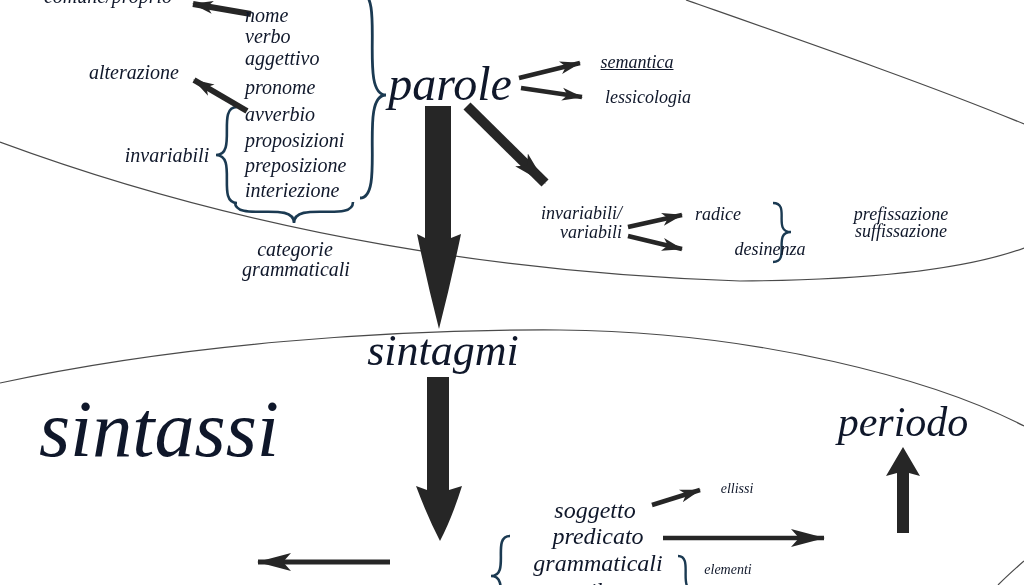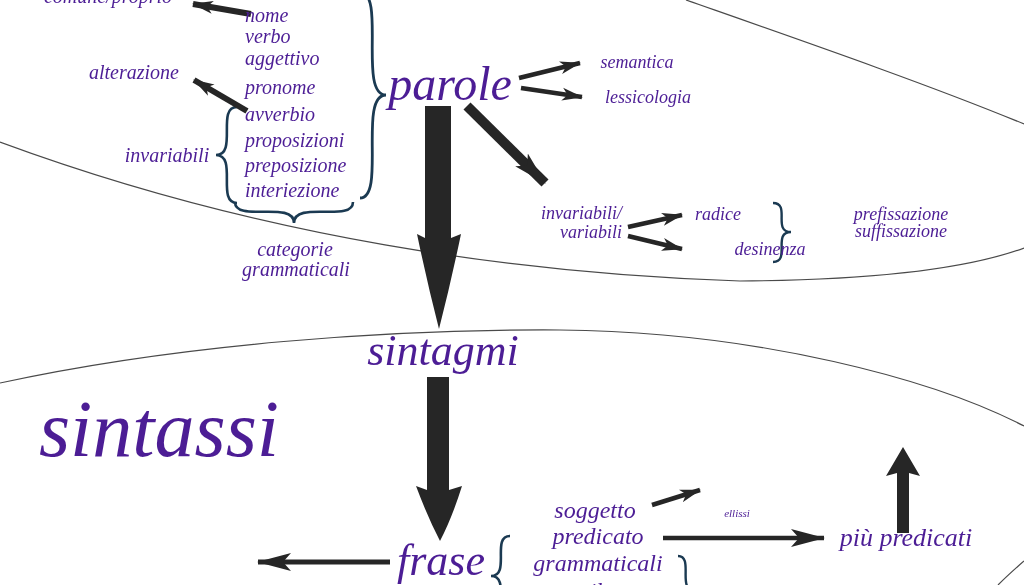--- a/index.html
+++ b/index.html
@@ -1,24 +1,24 @@
 <!DOCTYPE html>
 <html><head>
 <meta charset="utf-8">
 <style>
   html,body{margin:0;padding:0;background:#fff;}
   .stage{
     position:relative;width:1024px;height:585px;overflow:hidden;background:#ffffff;
-    font-family:"Liberation Serif","DejaVu Serif",serif;font-style:italic;color:#4c1d95;
+    font-family:"Liberation Serif","DejaVu Serif",serif;font-style:italic;color:#0f172a;
   }
   .layer{position:absolute;left:0;top:0;z-index:1;}
   .t{position:absolute;z-index:2;white-space:nowrap;transform:translate(-50%,-50%);line-height:1;}
   .tl{transform:translate(0,-50%);}
   .tr{transform:translate(-100%,-50%);}
-  .fs17{font-size:11px;margin-top:24px;}
+  .fs17{font-size:14px;}
   .fs18{font-size:18px;}
   .fs20{font-size:20px;}
   .fs24{font-size:24px;}
   .fs26{font-size:26px;}
   .fs27{font-size:27px;}
   .fs42{font-size:42px;}
   .fs44{font-size:44px;}
   .fs48{font-size:48px;}
   .fs80{font-size:80px;}
 </style>
@@ -73,41 +73,40 @@
   <div class="t tl fs20" style="left:245px;top:87px;">pronome</div>
   <div class="t tl fs20" style="left:245px;top:114px;">avverbio</div>
   <div class="t tl fs20" style="left:245px;top:140px;">proposizioni</div>
   <div class="t tl fs20" style="left:245px;top:165px;">preposizione</div>
   <div class="t tl fs20" style="left:245px;top:190px;">interiezione</div>
 
   <div class="t fs20" style="left:134px;top:72px;">alterazione</div>
   <div class="t fs20" style="left:167px;top:155px;">invariabili</div>
 
   <div class="t fs48" style="left:450px;top:84px;">parole</div>
-  <div class="t fs18" style="left:637px;top:62px;">semantica</div>
+  <div class="t fs18" style="left:637px;top:62px;text-decoration:underline;">semantica</div>
   <div class="t fs18" style="left:648px;top:97px;">lessicologia</div>
 
   <div class="t tr fs18" style="left:622px;top:213px;">invariabili/</div>
   <div class="t tr fs18" style="left:622px;top:232px;">variabili</div>
   <div class="t fs18" style="left:718px;top:214px;">radice</div>
   <div class="t fs18" style="left:728px;top:249px;margin-left:42px;">desinenza</div>
   <div class="t fs18" style="left:901px;top:214px;">prefissazione</div>
   <div class="t fs18" style="left:901px;top:231px;">suffissazione</div>
 
   <div class="t fs20" style="left:295px;top:249px;">categorie</div>
   <div class="t fs20" style="left:296px;top:269px;">grammaticali</div>
 
   <div class="t fs44" style="left:443px;top:351px;">sintagmi</div>
   <div class="t fs80" style="left:159px;top:429px;">sintassi</div>
+  <div class="t fs42" style="left:903px;top:422px;">periodo</div>
 
-  <div class="t fs44" style="left:441px;top:561px;">frase</div>
   <div class="t fs24" style="left:158px;top:594px;">(proposizioni)</div>
 
   <div class="t fs24" style="left:595px;top:510px;">soggetto</div>
   <div class="t fs24" style="left:598px;top:536px;">predicato</div>
   <div class="t fs24" style="left:598px;top:563px;">grammaticali</div>
   <div class="t fs24" style="left:597px;top:591px;">attributo</div>
 
   <div class="t fs17" style="left:737px;top:489px;">ellissi</div>
   <div class="t fs17" style="left:728px;top:570px;">elementi</div>
-  <div class="t fs26" style="left:906px;top:538px;">più predicati</div>
 
 </div>
 
 </body></html>

